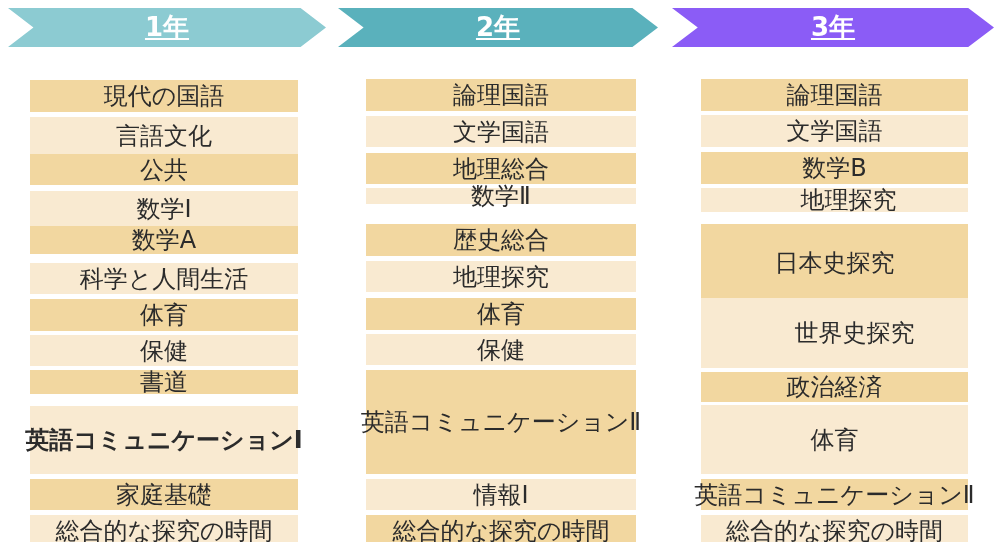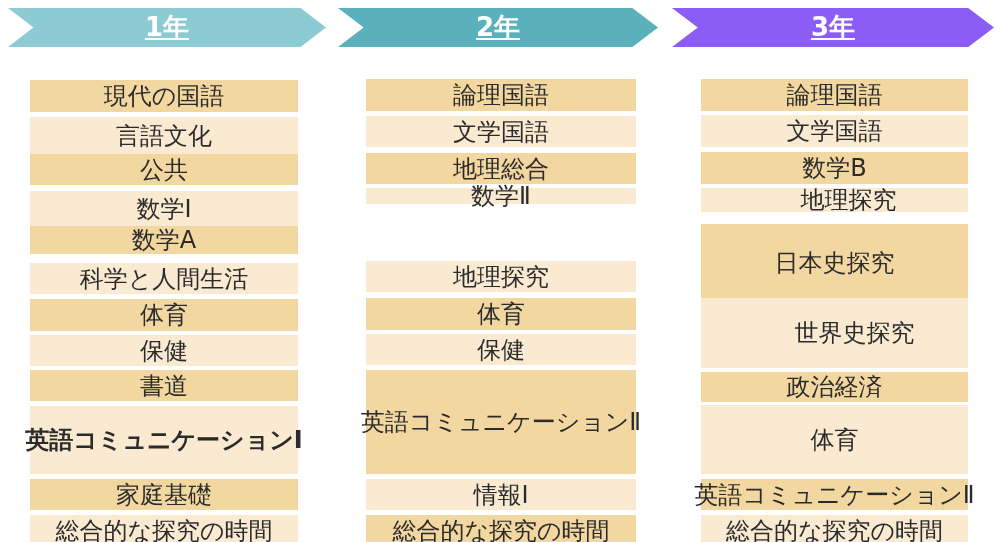--- a/index.html
+++ b/index.html
@@ -38,31 +38,32 @@
 
 <div class="col" style="left:24px;width:274px;top:0;height:542px;">
   <div class="cell dark" style="top:64px;height:32px;">現代の国語</div>
   <div class="cell light" style="top:101px;height:37px;">言語文化</div>
   <div class="cell dark" style="top:138px;height:31px;">公共</div>
   <div class="cell light" style="top:175px;height:35px;">数学Ⅰ</div>
   <div class="cell dark" style="top:210px;height:28px;">数学A</div>
   <div class="cell light" style="top:247px;height:31px;text-align:right;">科学と人間生活</div>
   <div class="cell dark" style="top:283px;height:32px;">体育</div>
   <div class="cell light" style="top:319px;height:31px;">保健</div>
-  <div class="cell dark" style="top:354px;height:31px;">書道</div>
+  <div class="cell dark" style="top:354px;height:24px;">書道</div>
   <div class="cell light" style="top:390px;height:68px;font-weight:bold;">英語コミュニケーションⅠ</div>
   <div class="cell dark" style="top:463px;height:31px;">家庭基礎</div>
   <div class="cell light" style="top:499px;height:31px;">総合的な探究の時間</div>
 </div>
 
 <div class="col" style="left:360px;width:276px;top:0;height:542px;">
   <div class="cell dark" style="top:63px;height:32px;">論理国語</div>
   <div class="cell light" style="top:100px;height:31px;">文学国語</div>
   <div class="cell dark" style="top:137px;height:31px;">地理総合</div>
   <div class="cell light" style="top:172px;height:16px;">数学Ⅱ</div>
+  <div class="cell dark" style="top:208px;height:32px;">歴史総合</div>
   <div class="cell light" style="top:245px;height:31px;">地理探究</div>
   <div class="cell dark" style="top:282px;height:32px;">体育</div>
   <div class="cell light" style="top:318px;height:31px;">保健</div>
   <div class="cell dark" style="top:354px;height:104px;">英語コミュニケーションⅡ</div>
   <div class="cell light" style="top:463px;height:31px;">情報Ⅰ</div>
   <div class="cell dark" style="top:499px;height:31px;">総合的な探究の時間</div>
 </div>
 
 <div class="col" style="left:695px;width:273px;top:0;height:542px;">
   <div class="cell dark" style="top:63px;height:32px;">論理国語</div>

